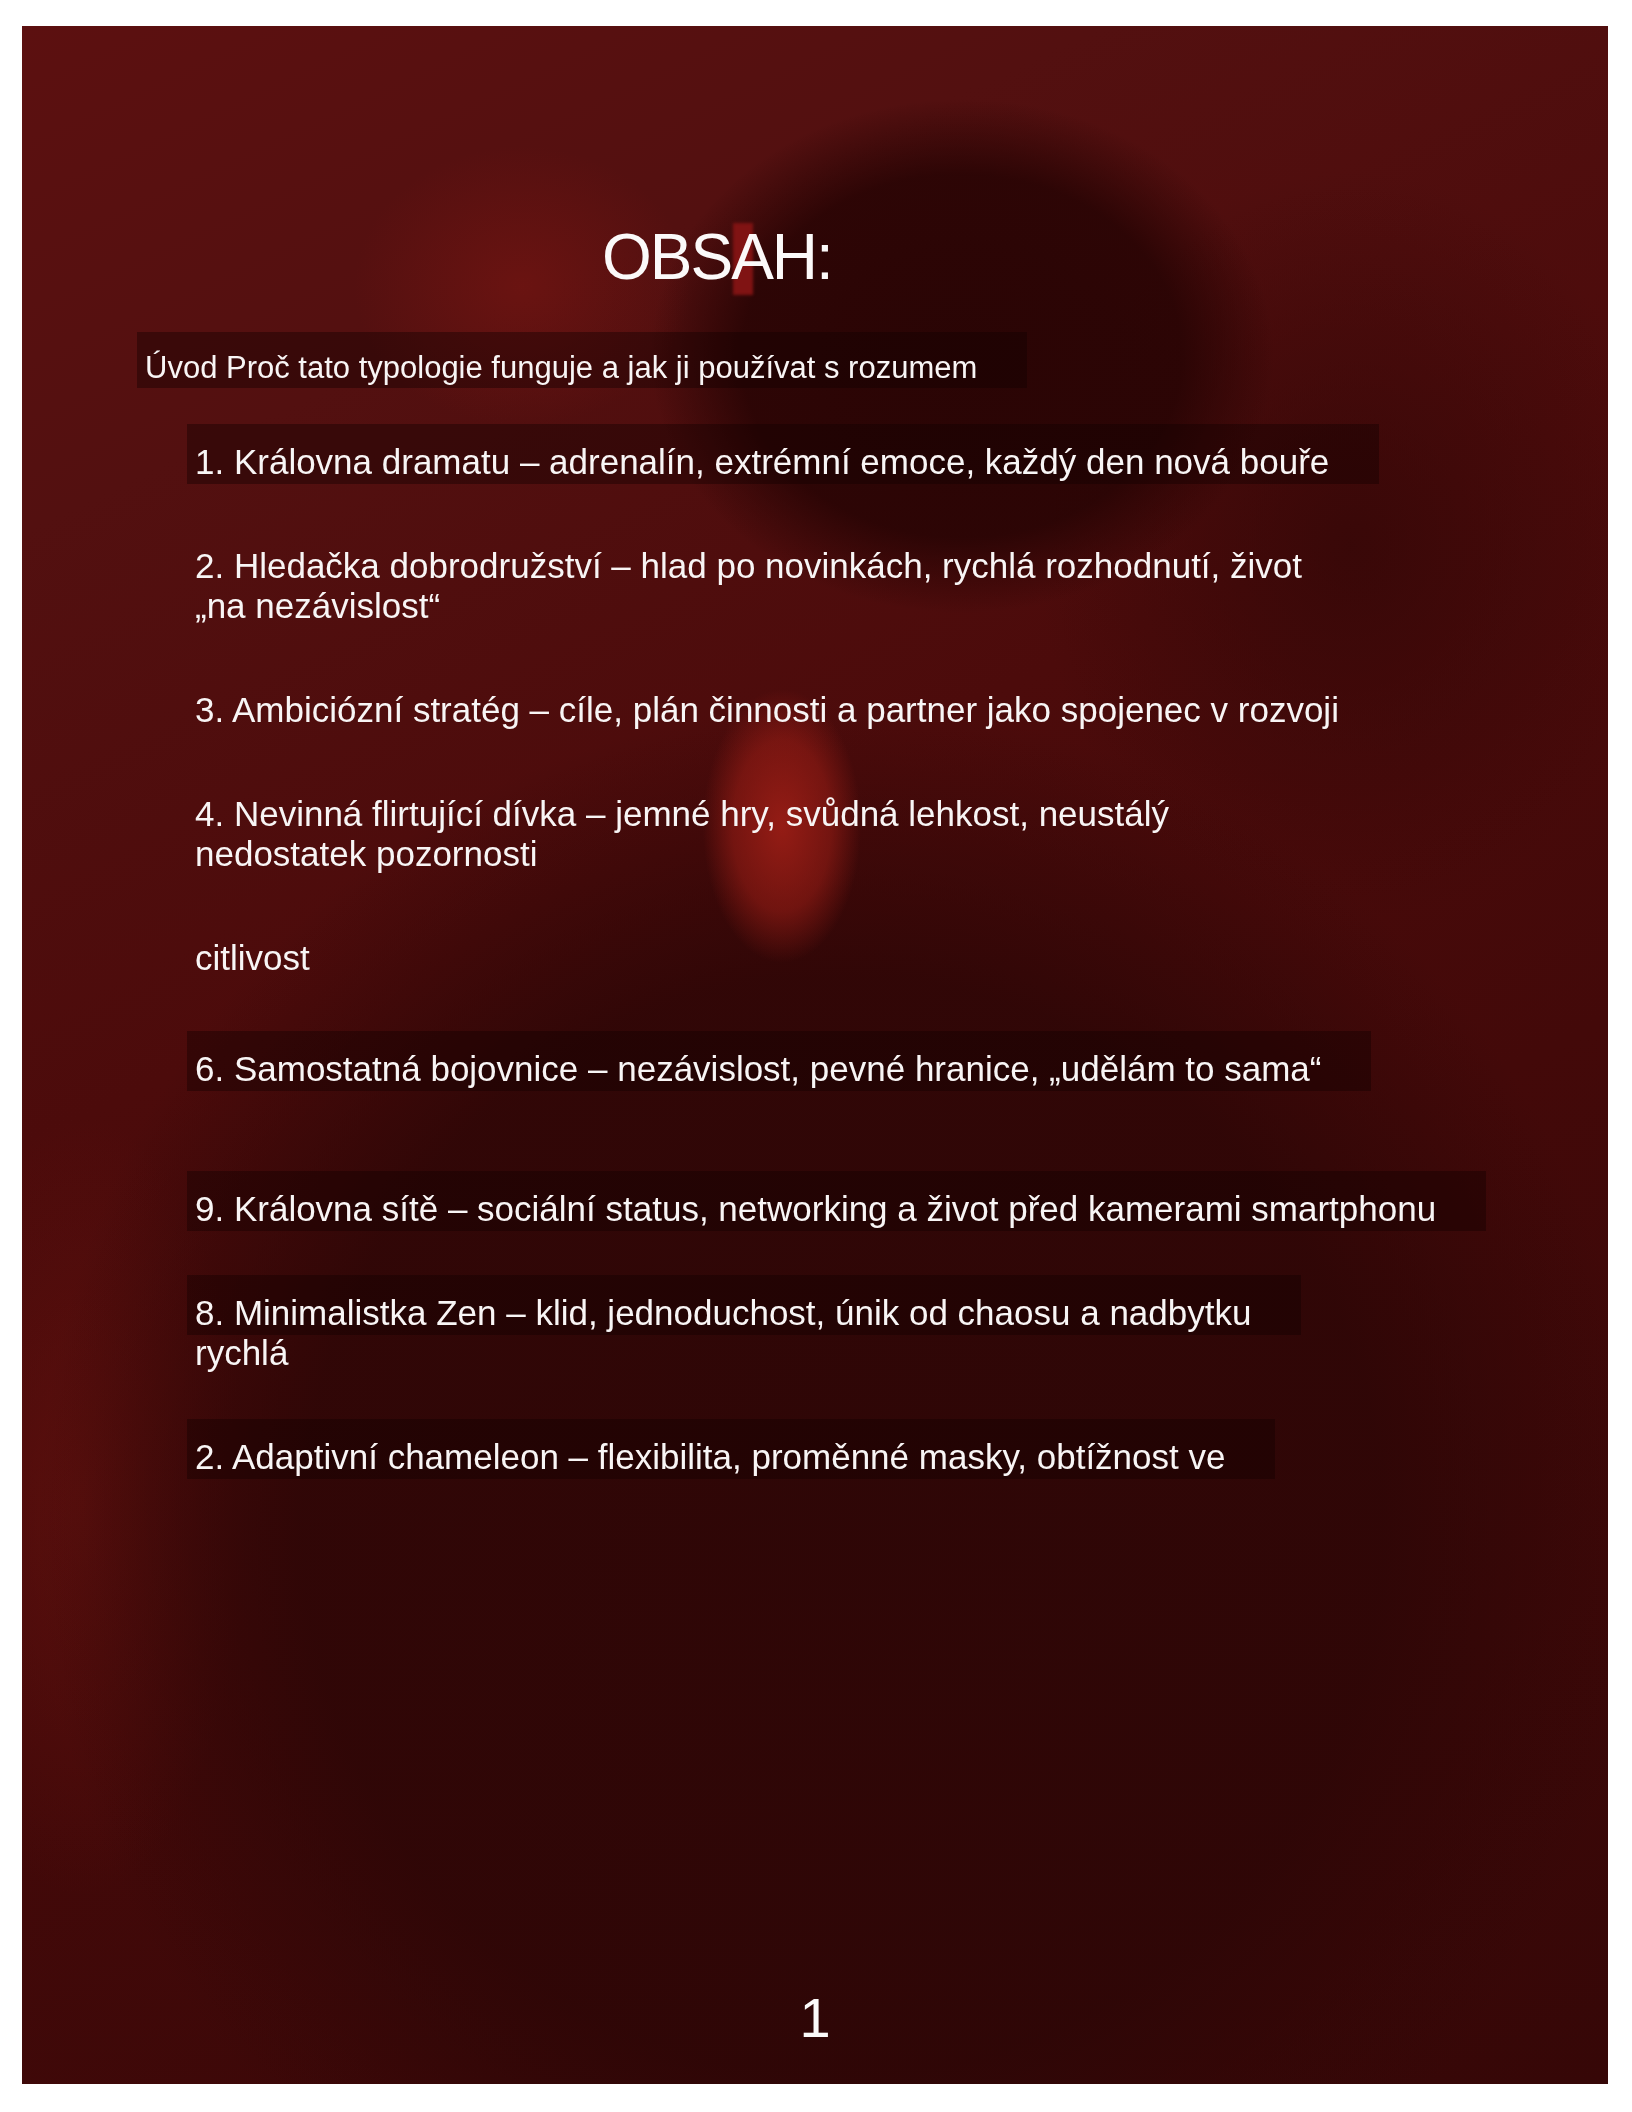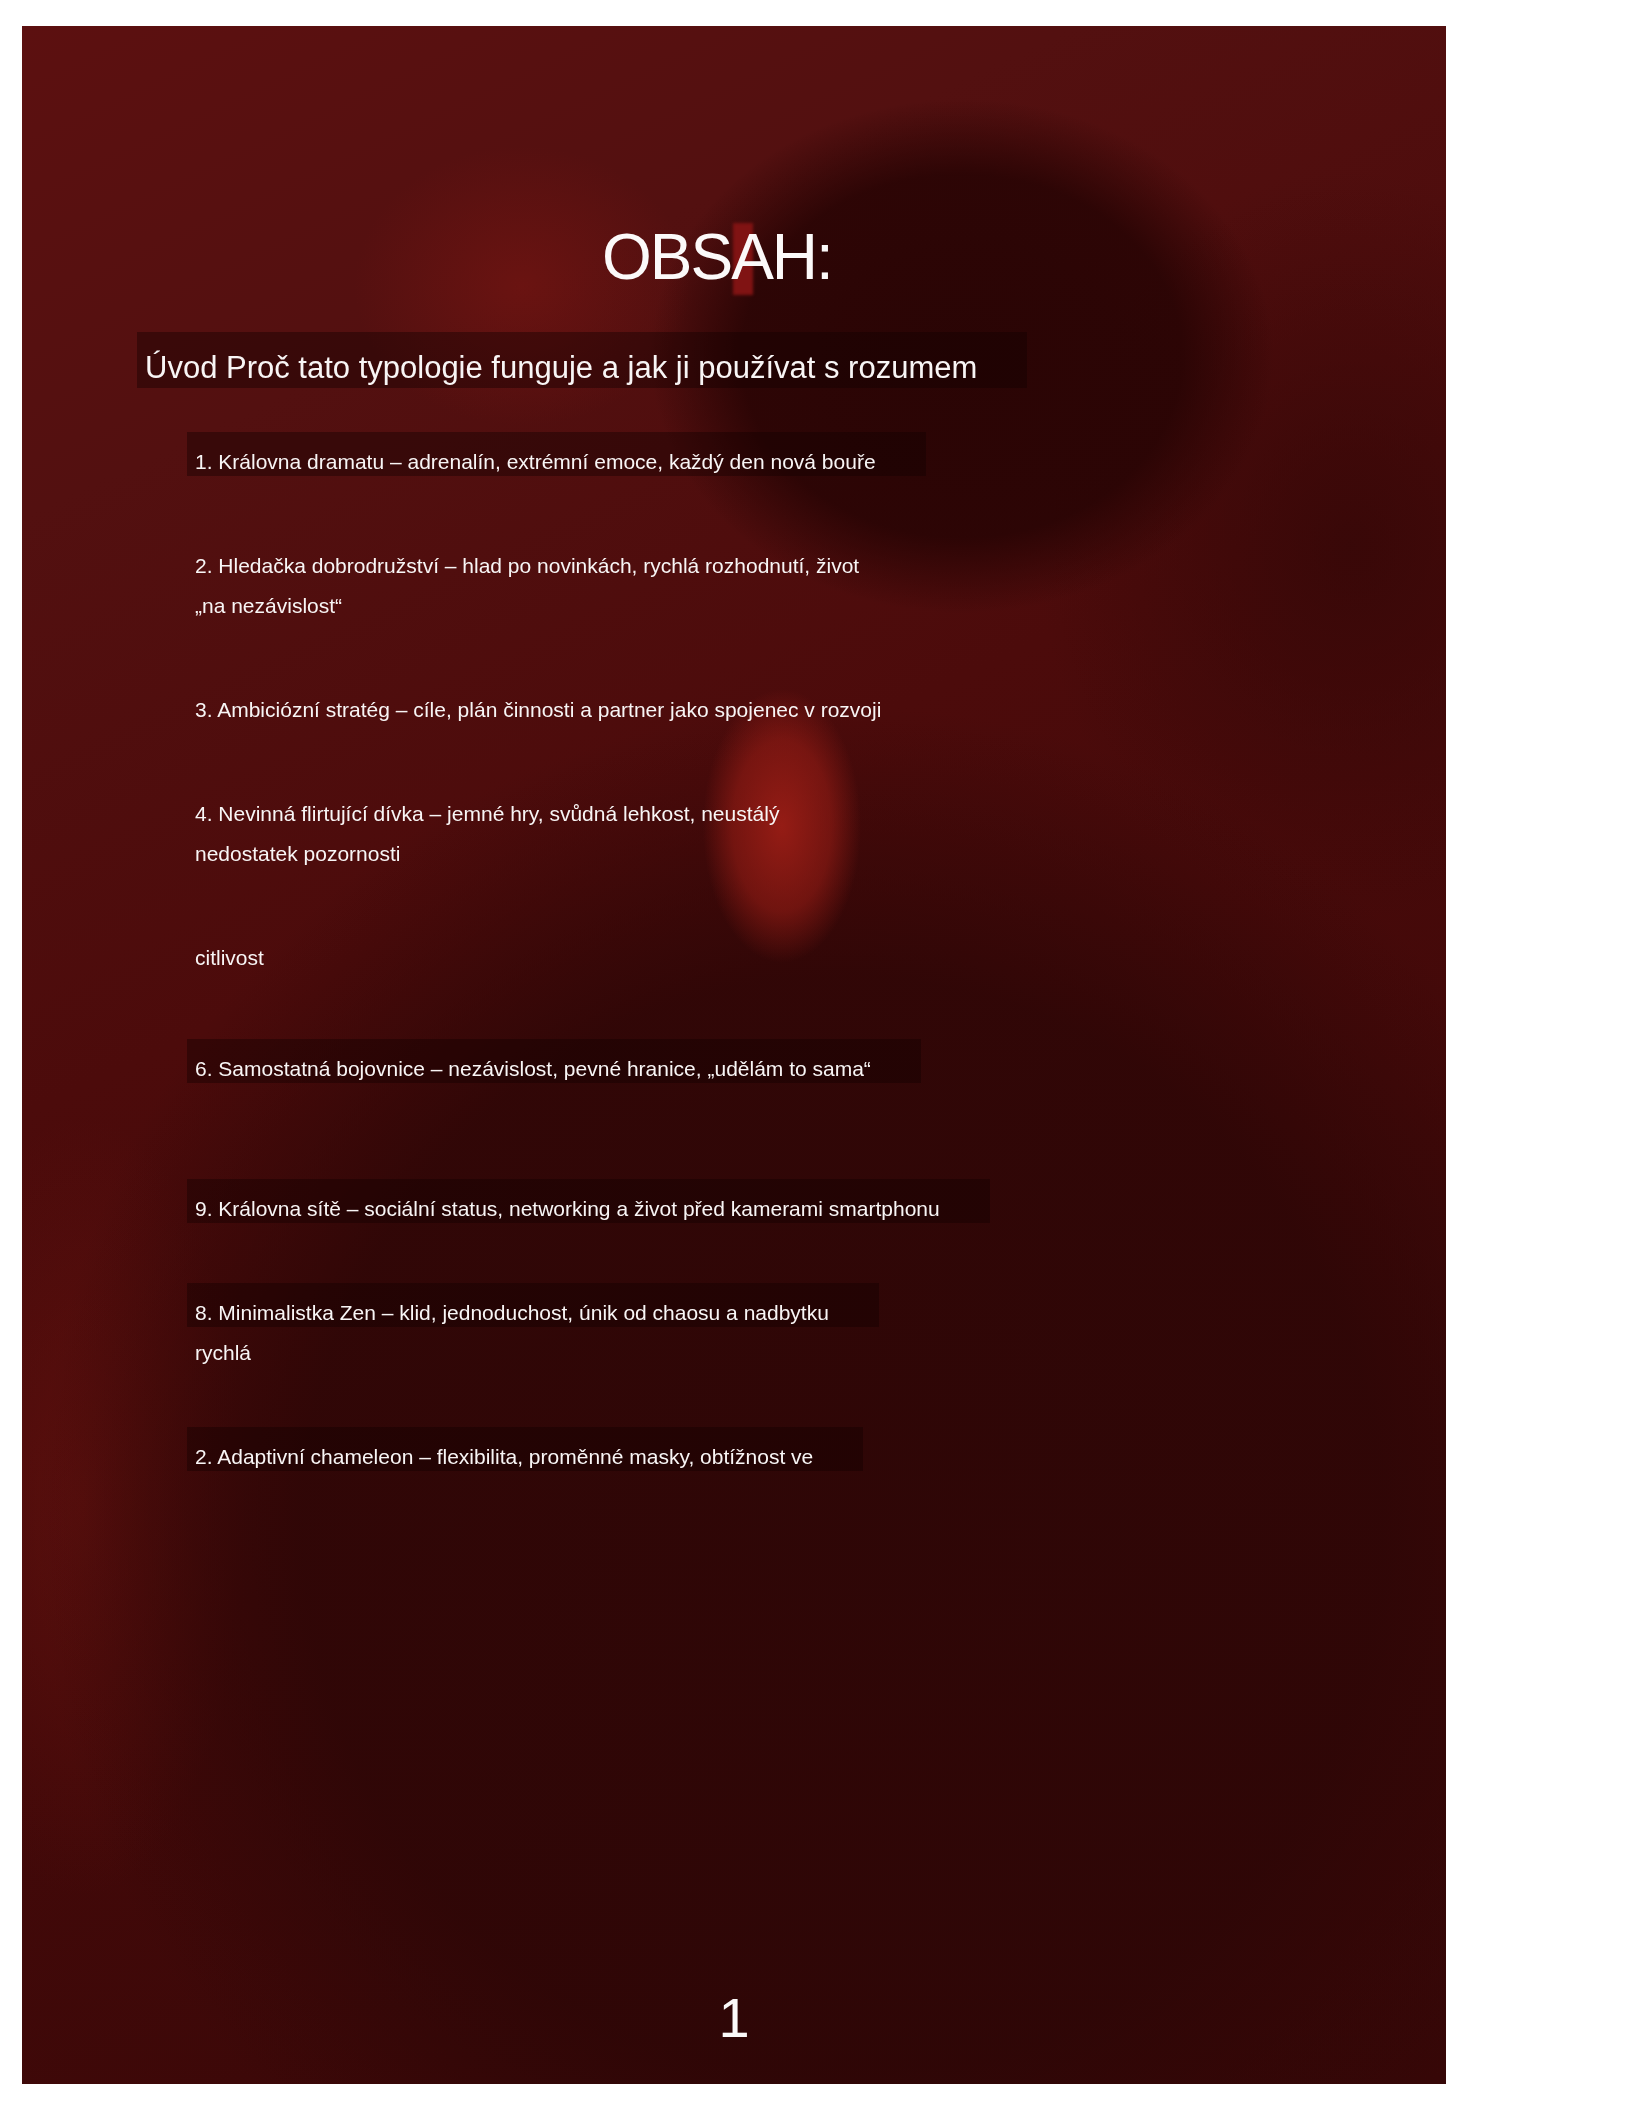--- a/index.html
+++ b/index.html
@@ -9,21 +9,21 @@
     width: 1632px;
     height: 2112px;
     font-family: "Liberation Sans", "DejaVu Sans", sans-serif;
     overflow: hidden;
   }
   
   .sheet {
     position: absolute;
     left: 22px;
     top: 26px;
-    width: 1424px;
+    width: 1586px;
     height: 2058px;
     background-color: #000000;
     overflow: hidden;
   }
   
   .bg {
     position: absolute;
     inset: 0;
     background-color: #4a0a0a;
     background-image:
@@ -70,21 +70,21 @@
   .toc {
     position: absolute;
     left: 173px;
     top: 416px;
   }
   .toc-item { margin-bottom: 64px; }
   .toc-item:nth-child(5) { margin-bottom: 71px; }
   .toc-item:nth-child(6) { margin-bottom: 100px; }
   .toc-item:last-child { margin-bottom: 0; }
   .toc-line {
-    font-size: 21px;
+    font-size: 35px;
     line-height: 40px;
     color: #f8f5f5;
     white-space: nowrap;
   }
   
   .hl {
     background: rgba(18, 1, 1, 0.40);
     padding: 18px 50px 3px 8px;
     margin-left: -8px;
   }

